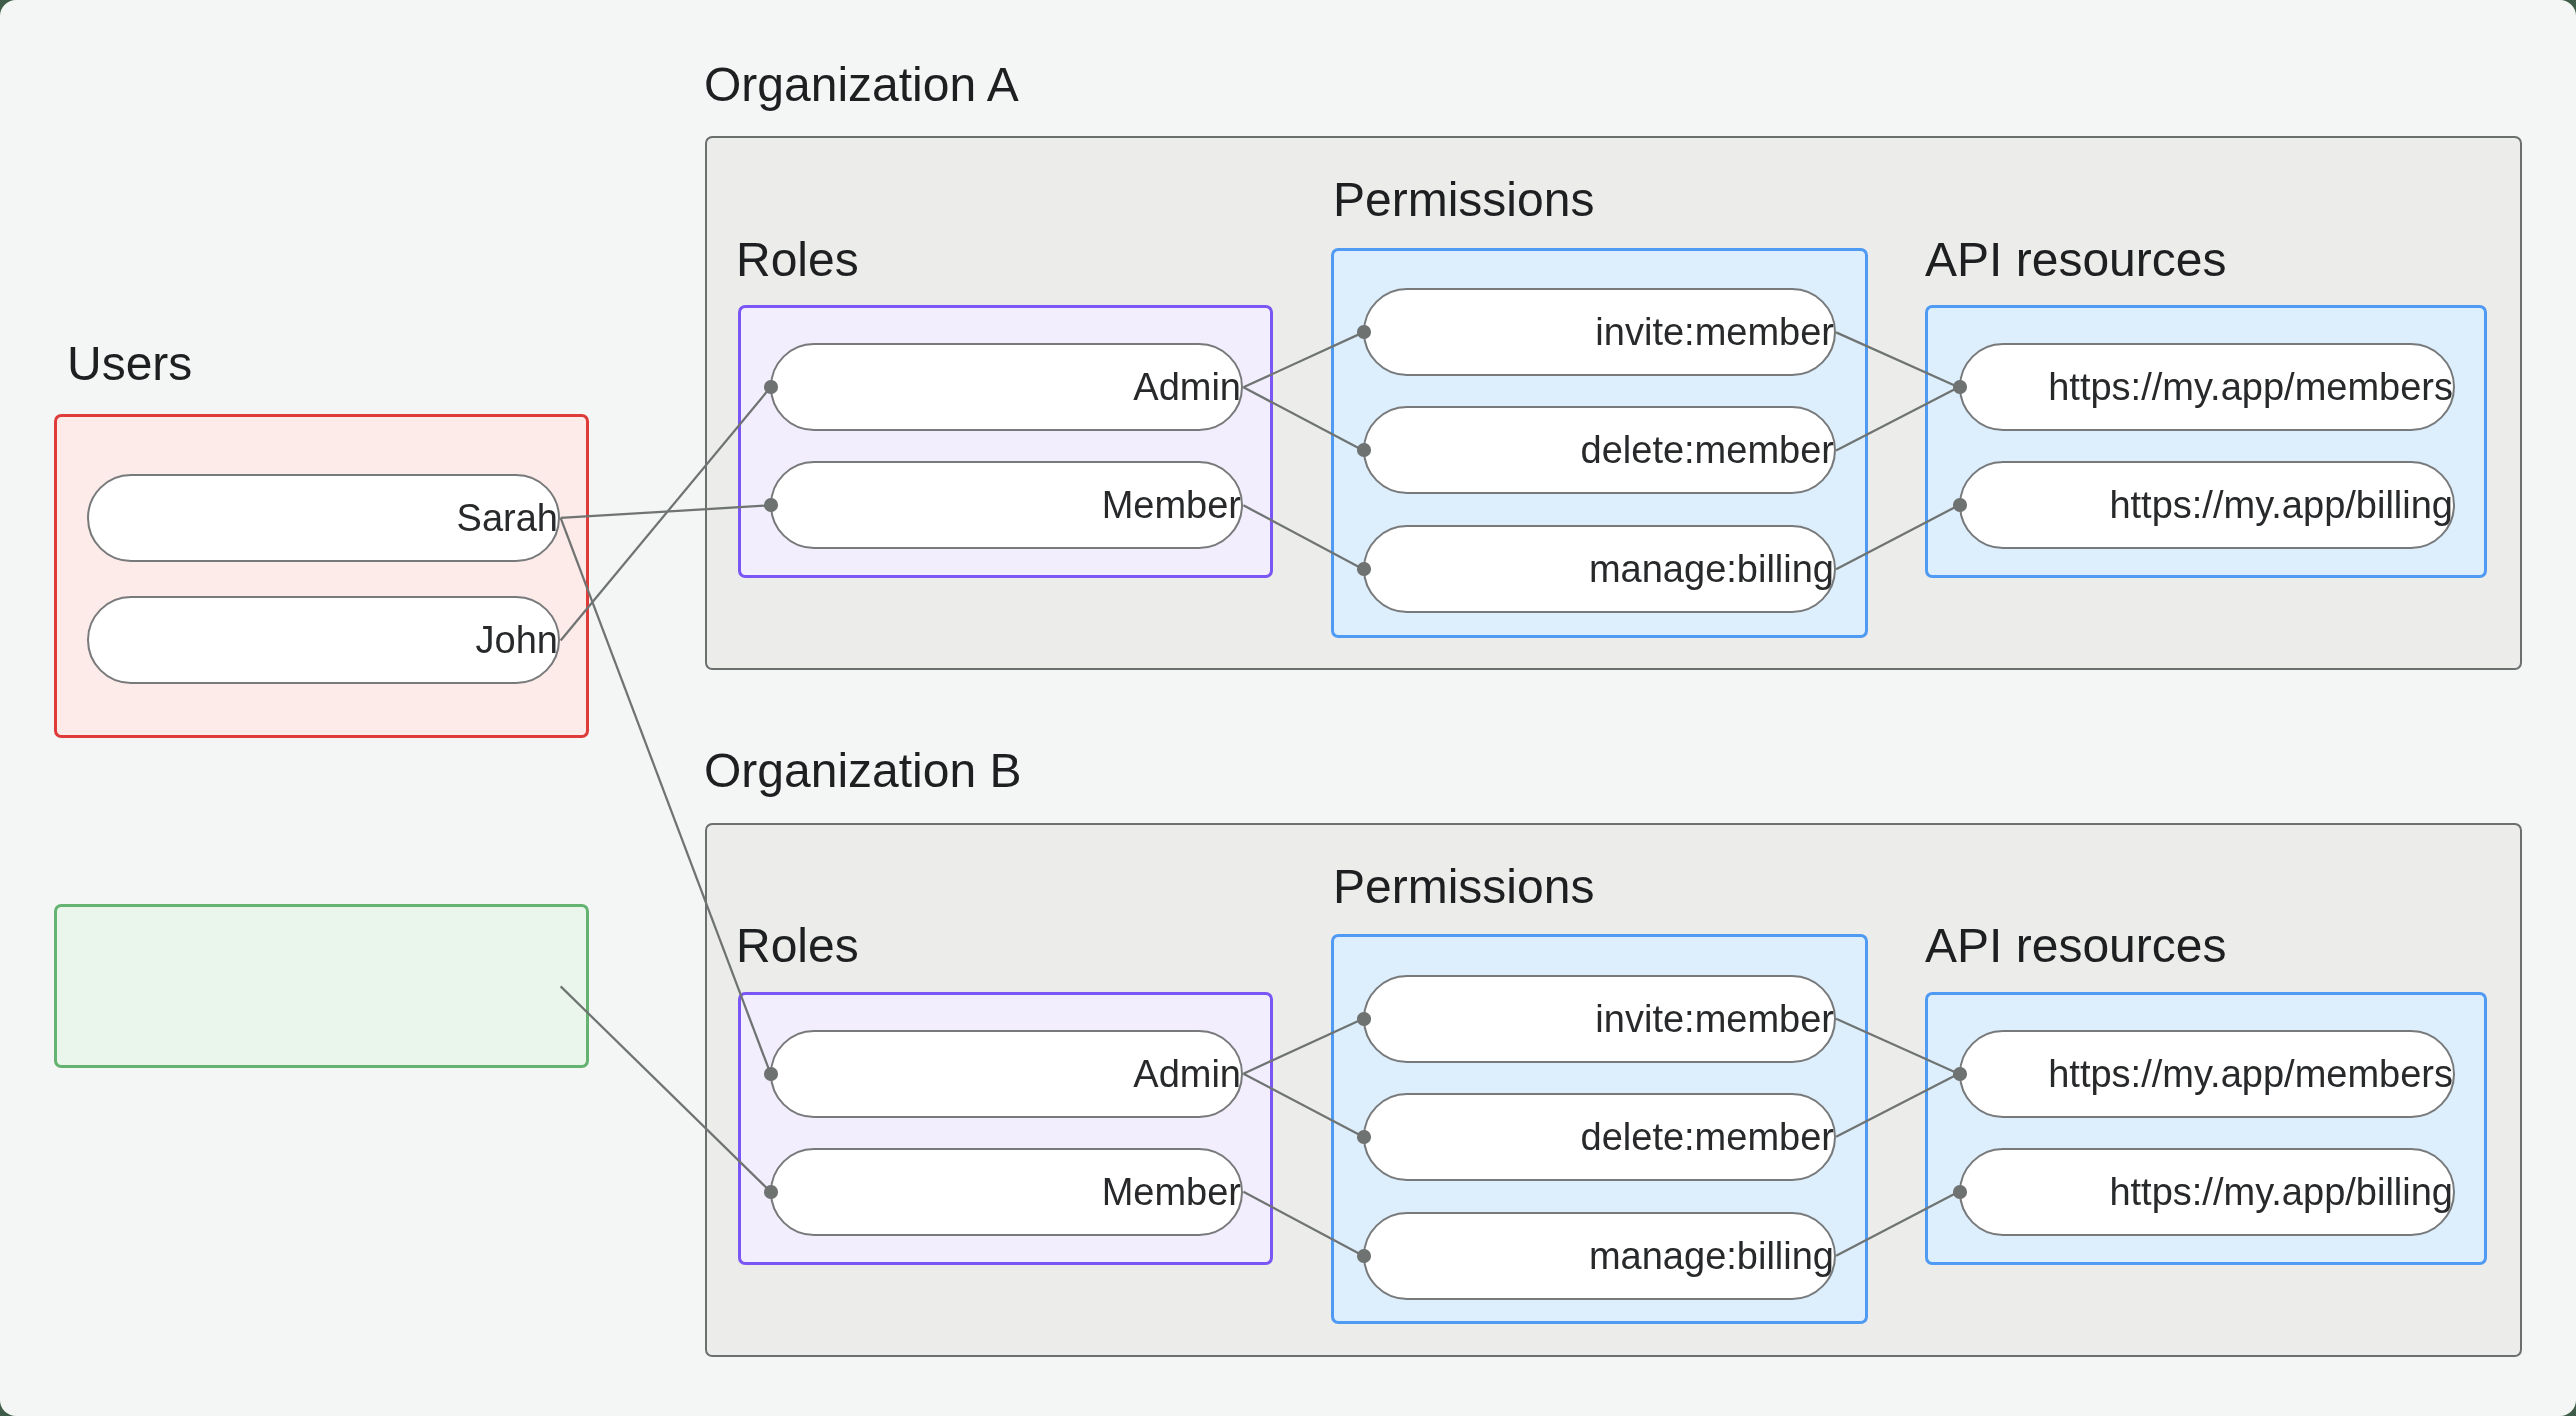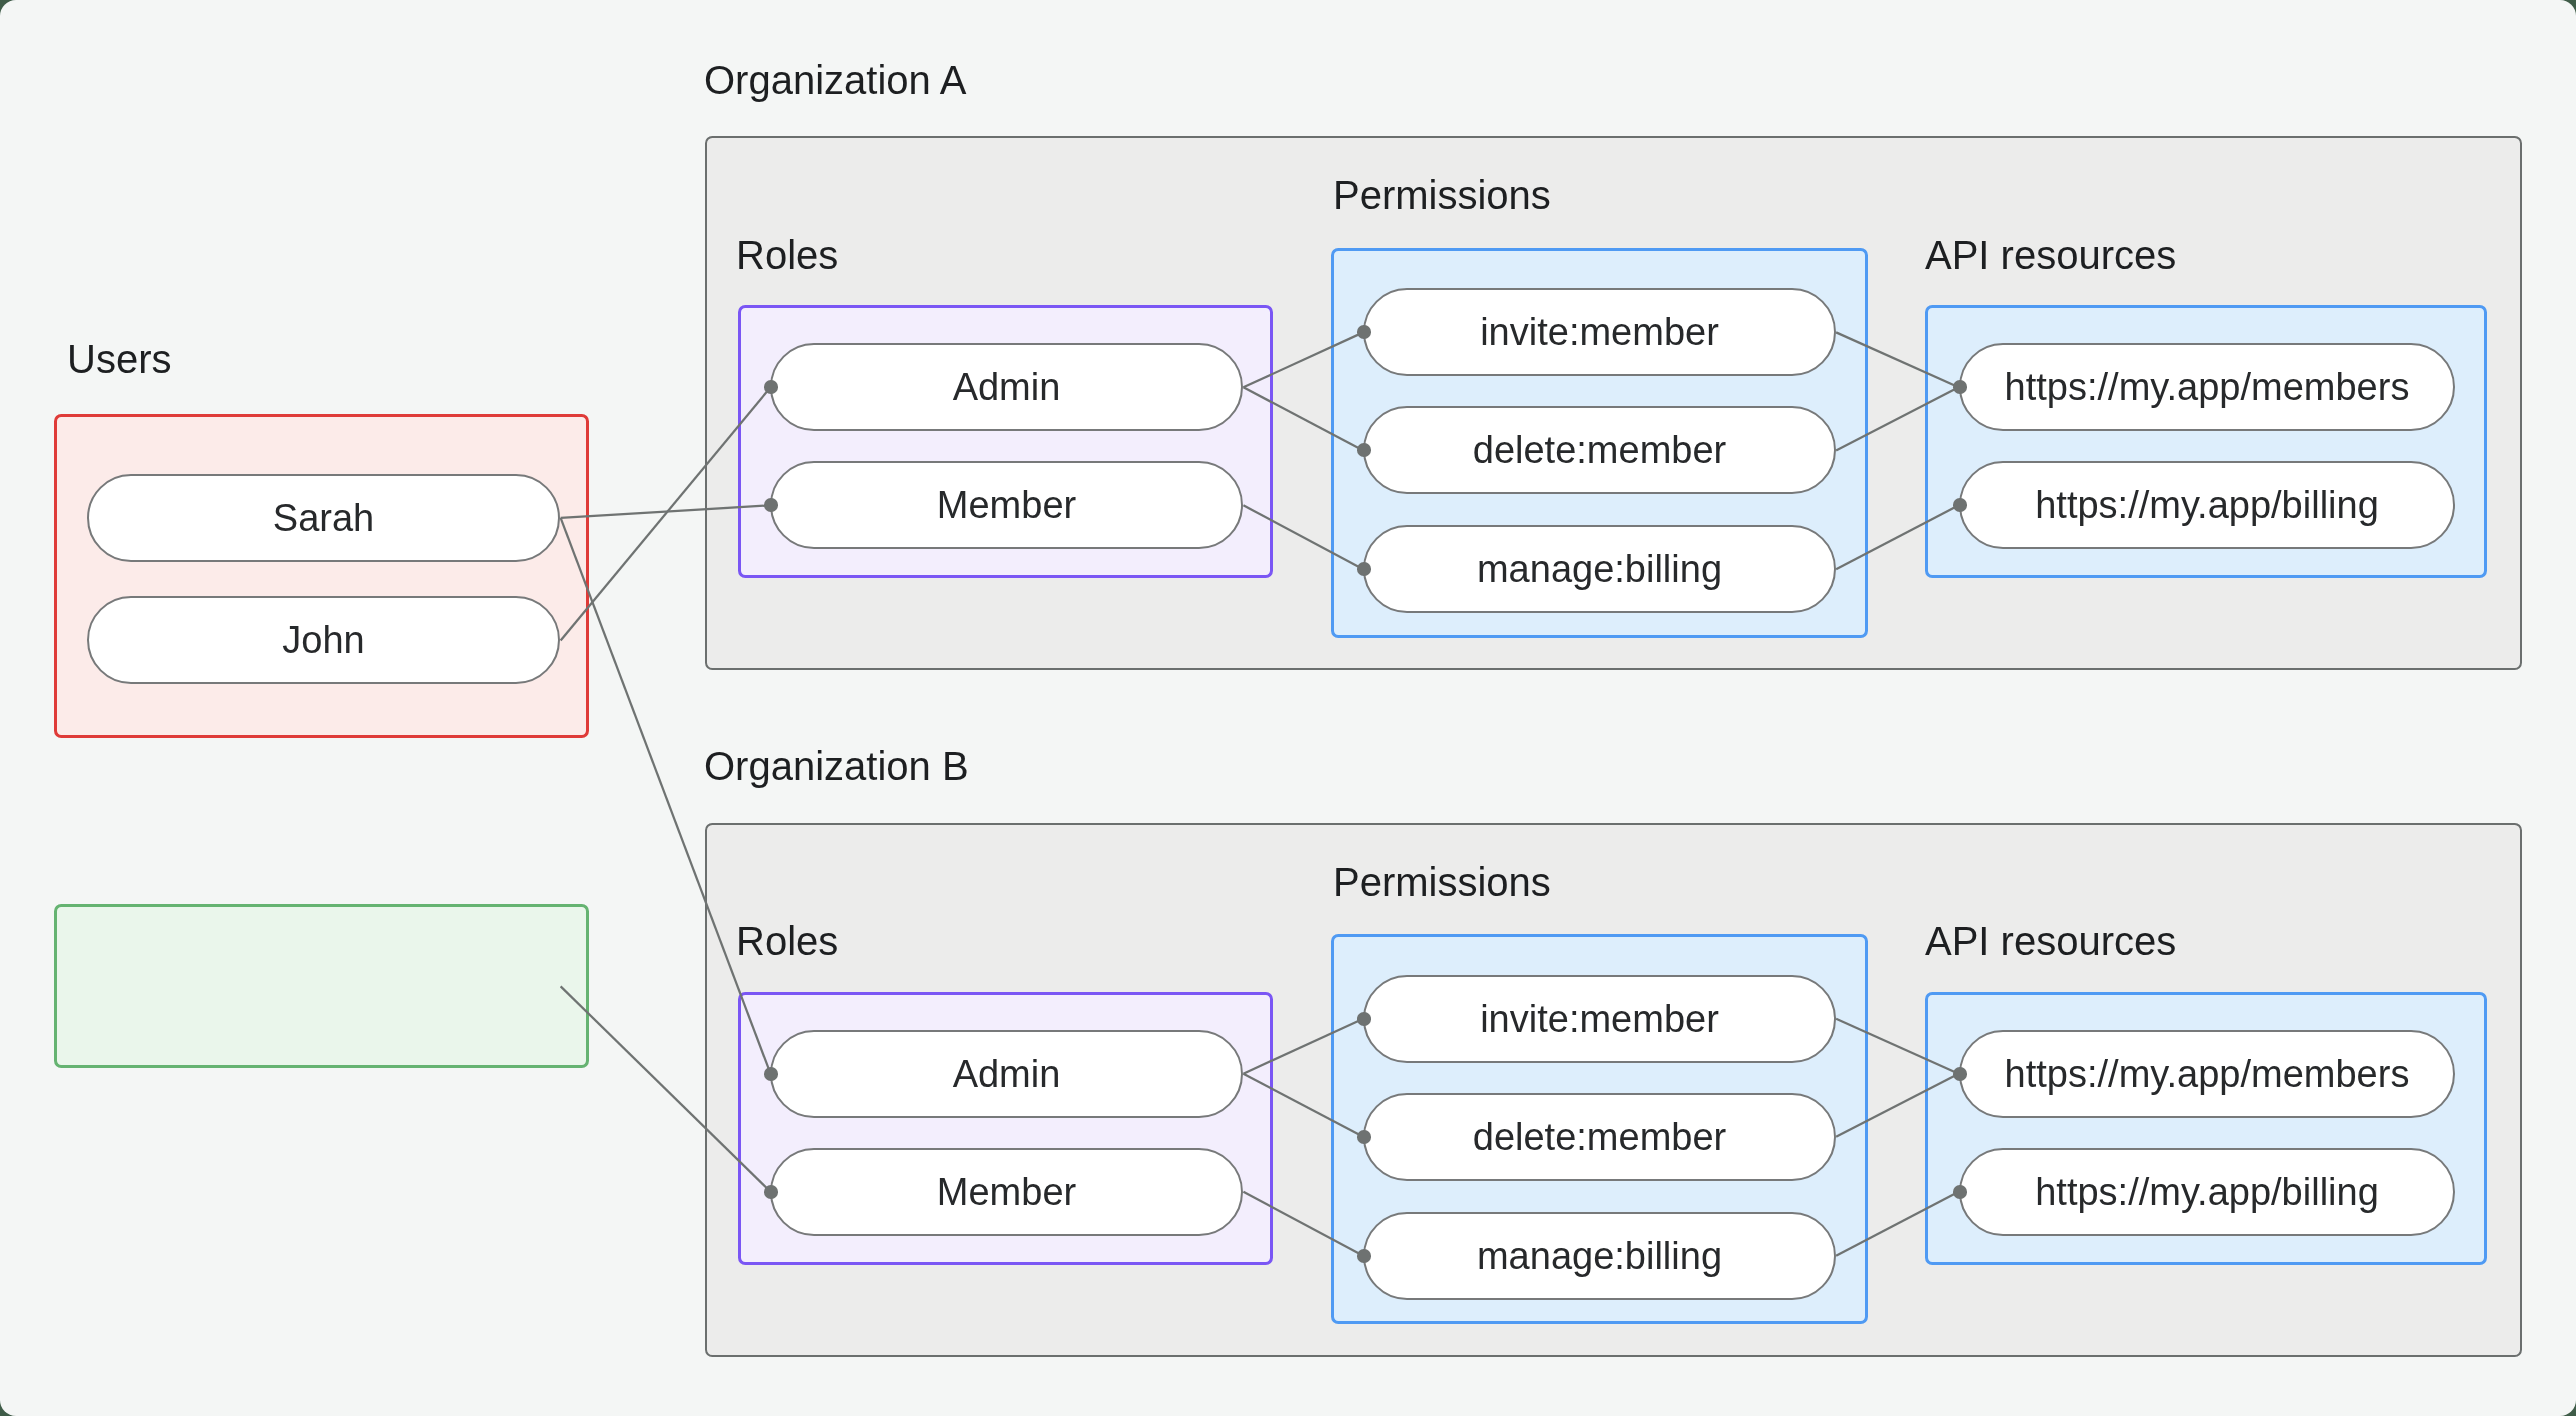--- a/index.html
+++ b/index.html
@@ -10,21 +10,21 @@
   }
   .panel{
     position:relative;
     width:2576px;height:1416px;
     background:#f4f6f5;
     border-radius:16px;
     overflow:hidden;
   }
   .heading{
     position:absolute;
-    font-size:40px;
+    font-size:48px;
     line-height:1.2;
     color:#1d1f21;
     white-space:nowrap;
     z-index:1;
   }
   .groupbox{
     position:absolute;
     border-radius:7.2px;
     box-sizing:border-box;
     z-index:0;
@@ -39,21 +39,21 @@
     pointer-events:none;
   }
   #edges line{stroke:#6f7372;stroke-width:2.5;}
   .pill{
     position:absolute;
     height:88px;
     background:#ffffff;
     border:2.3px solid #77797a;
     border-radius:44px;
     box-sizing:border-box;
-    display:flex;align-items:center;justify-content:center;
+    display:flex;align-items:center;justify-content:flex-end;
     font-size:38px;
     color:#27292b;
     white-space:nowrap;
     z-index:3;
   }
   .dot{
     position:absolute;
     left:-8px;top:50%;
     width:13.5px;height:13.5px;
     margin-top:-6.8px;

